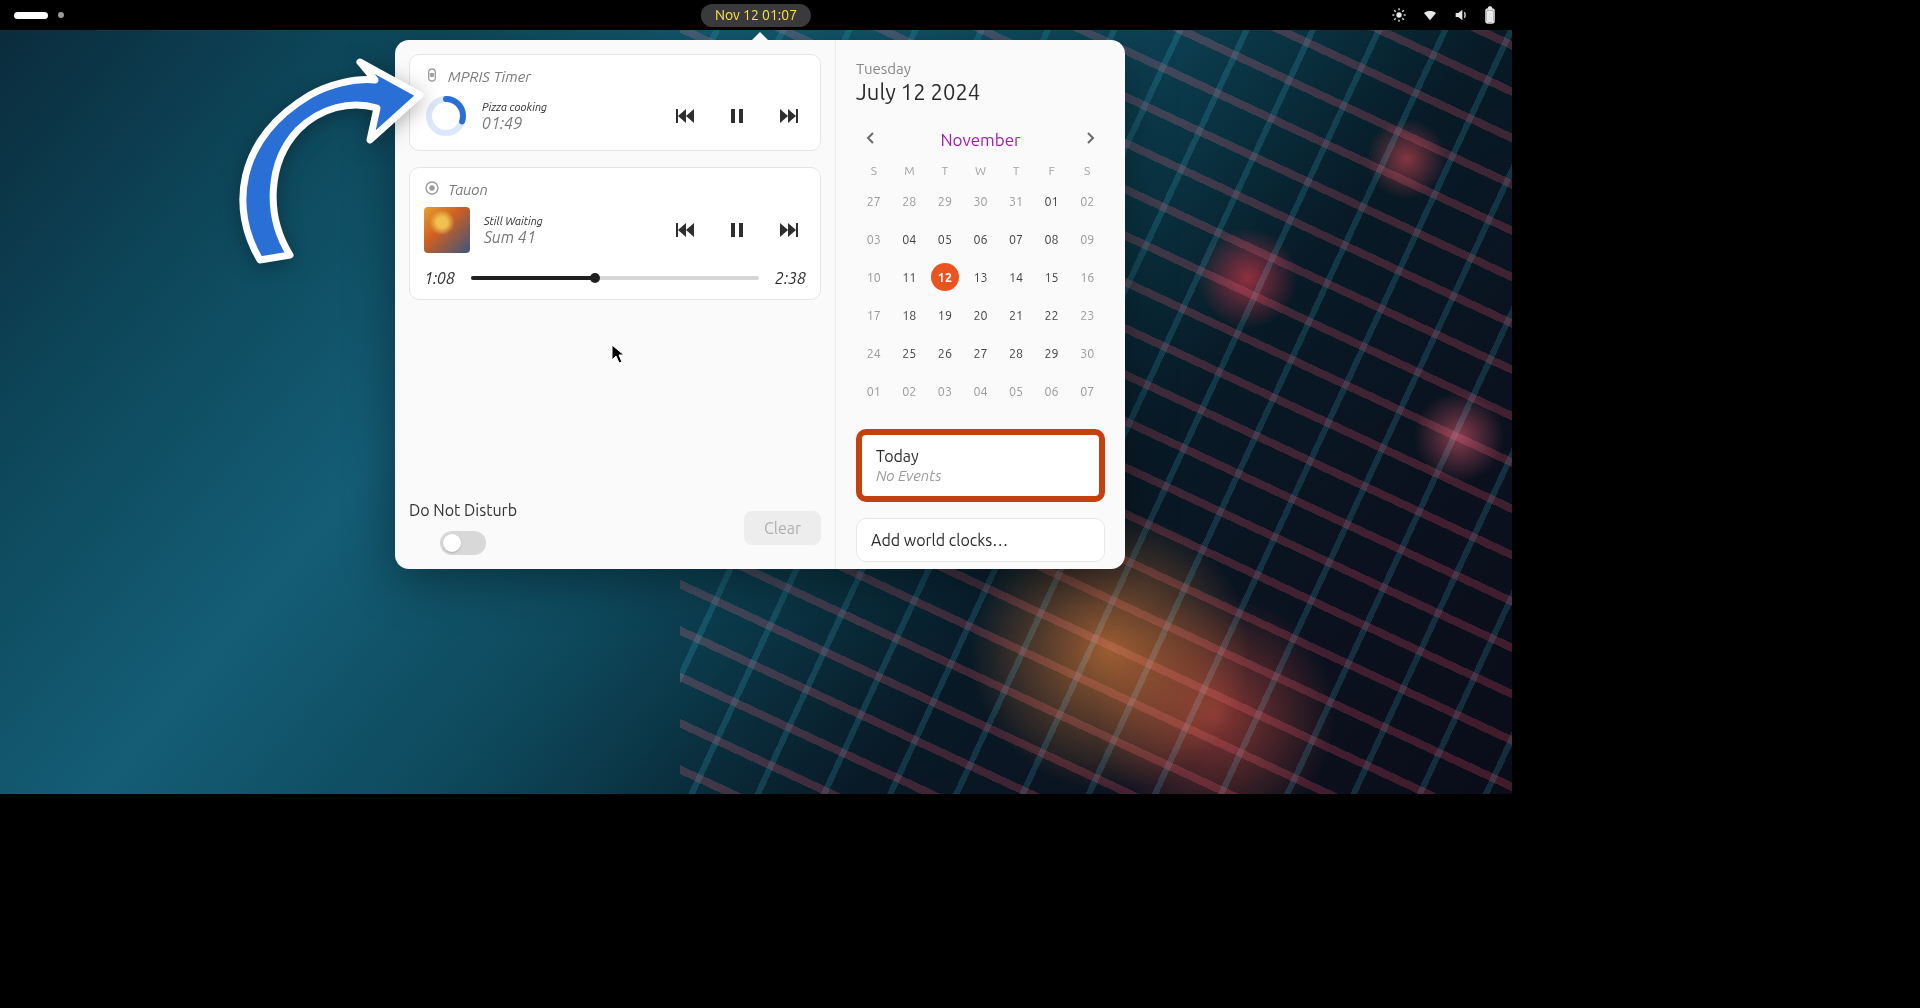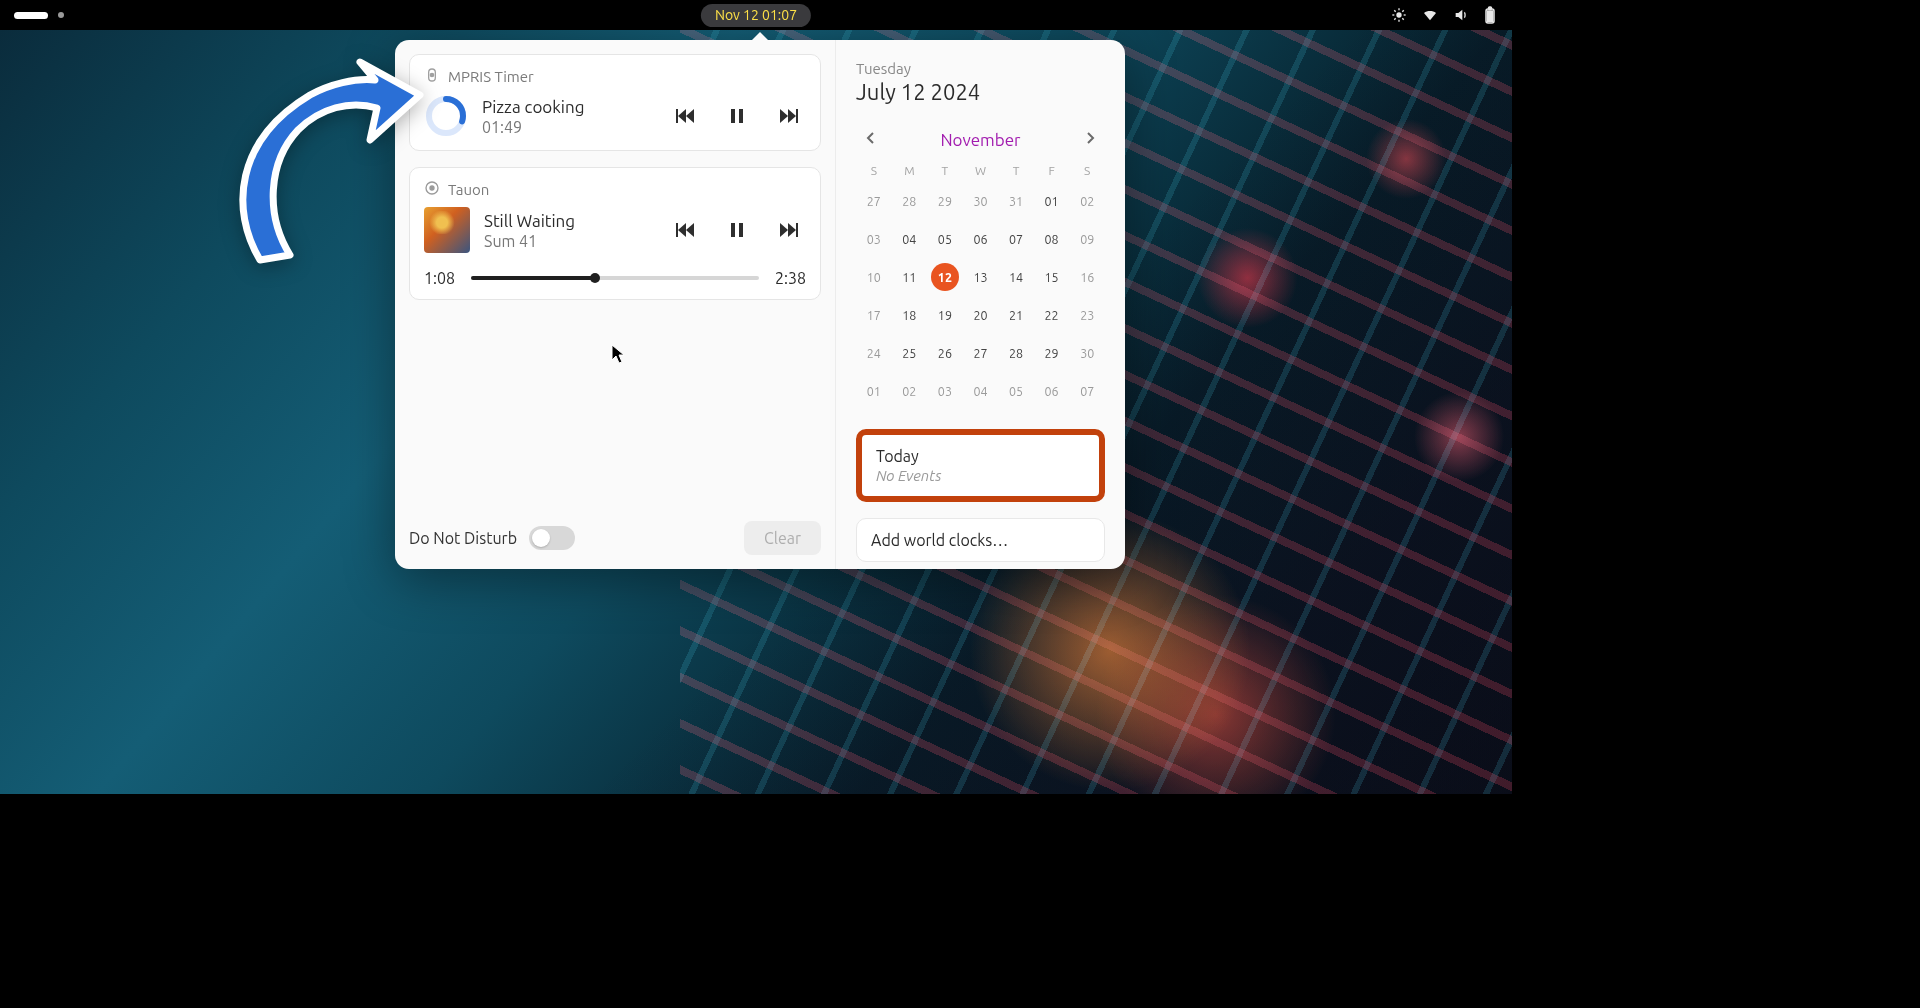--- a/index.html
+++ b/index.html
@@ -31,44 +31,44 @@
 .topbar-center { position: absolute; left: 50%; transform: translateX(-50%); }
 .clock-chip { background: #3a3a3d; padding: 3px 14px 4px; border-radius: 16px; font-size: 14px; font-weight: 400; color: #fde047; cursor: pointer; }
 .topbar-right { margin-left: auto; display: flex; align-items: center; gap: 15px; padding-right: 16px; color: #e8e8e8; }
 .topbar-right svg { display: block; }
 
 
 .panel { position: absolute; top: 40px; left: 395px; width: 730px; height: 529px; background: #fafafa; border-radius: 14px; box-shadow: 0 10px 50px rgba(0,0,0,.4); display: flex; z-index: 4; }
 .panel::after { content:""; position:absolute; top:-8px; left:50%; transform:translateX(-50%); width:0; height:0; border-left:9px solid transparent; border-right:9px solid transparent; border-bottom:9px solid #fafafa; }
 
 .left-col { flex: 0 0 440px; padding: 14px; display: flex; flex-direction: column; }
-.notif-area { flex: 1; overflow: hidden; }
+.notif-area { flex: 1; overflow: hidden; font-style: italic; }
 .card { background: #fff; border: 1px solid #e5e5e5; border-radius: 10px; padding: 12px 14px; margin-bottom: 16px; }
 .card-header { display: flex; align-items: center; gap: 8px; color: #7a7a7a; font-size: 15px; margin-bottom: 8px; }
 .timer-icon { color: #a0a0a0; }
 
 .media-row { display: flex; align-items: center; gap: 14px; }
 .progress-ring { width: 44px; height: 44px; }
 .media-info { flex: 1; }
-.media-title { font-size: 17px; color: #2b2b2b; line-height: 1.3; }
+.media-title { font-size: 11px; color: #2b2b2b; line-height: 1.3; }
 .media-sub { font-size: 16px; color: #777; }
 .media-controls { display: flex; gap: 28px; align-items: center; padding-right: 4px; }
 .media-btn { background: none; border: none; cursor: pointer; color: #2e2e2e; padding: 4px; }
 .media-btn svg { display: block; }
 
 .album-art { width: 46px; height: 46px; border-radius: 4px; background: linear-gradient(135deg, #e8a030 0%, #d06020 40%, #3a5580 100%); flex-shrink: 0; position: relative; overflow: hidden; }
 .album-art::before { content:""; position:absolute; left:4px; top:4px; width:60%; height:50%; background: radial-gradient(circle, #f0c050 30%, transparent 70%); }
 
 .progress-row { display: flex; align-items: center; gap: 16px; margin-top: 16px; font-size: 16px; color: #2b2b2b; text-align: right; }
 .progress-bar { flex: 1; height: 4px; background: #d6d6d6; position: relative; cursor: pointer; border-radius: 2px; }
 .progress-fill { position: absolute; left: 0; top: 0; height: 100%; background: #202020; border-radius: 2px; }
 .progress-knob { position: absolute; top: 50%; width: 10px; height: 10px; background: #202020; border-radius: 50%; transform: translate(-50%, -50%); }
 
 .bottom-row { display: flex; align-items: center; justify-content: space-between; padding-top: 10px; }
-.dnd-wrap { display: flex; align-items: center; gap: 12px; font-size: 16px; color: #333; }
+.dnd-wrap { display: flex; align-items: center; gap: 12px; font-size: 16px; color: #333; flex-direction: column; }
 .toggle { width: 46px; height: 24px; background: #d8d8d8; border-radius: 12px; position: relative; cursor: pointer; }
 .toggle-knob { position: absolute; left: 3px; top: 3px; width: 18px; height: 18px; background: #fff; border-radius: 50%; box-shadow: 0 1px 2px rgba(0,0,0,.2); }
 .clear-btn { background: #ededed; border: none; padding: 8px 20px; border-radius: 8px; font-size: 16px; color: #aeaeae; cursor: default; }
 
 .divider { width: 1px; background: #ececec; }
 .right-col { flex: 1; padding: 20px 20px 16px; display: flex; flex-direction: column; }
 .date-weekday { font-size: 15px; color: #888; }
 .date-full { font-size: 22px; color: #2b2b2b; margin-top: 2px; }
 
 .cal { margin-top: 20px; }

